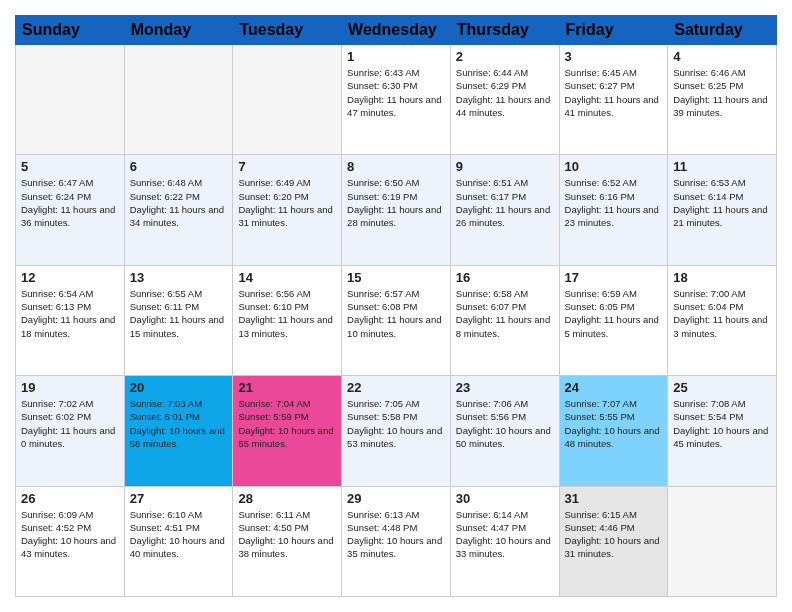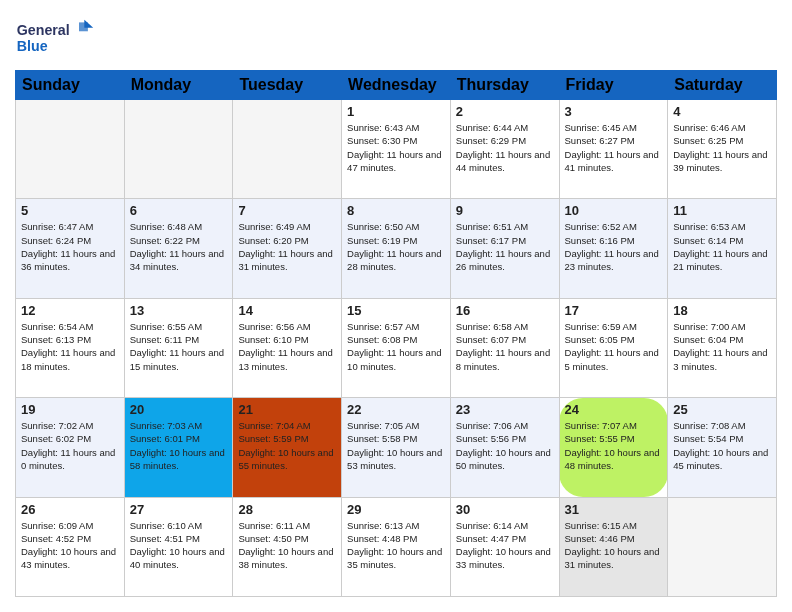--- a/index.html
+++ b/index.html
@@ -80,34 +80,20 @@
     }
     .logo-svg {
       width: 80px;
       height: 45px;
     }
   </style>
 </head>
 <body>
 
 <div class="page">
-  <div class="header">
-    <div class="logo">
-      <svg class="logo-svg" viewBox="0 0 90 50">
-        <text x="2" y="22" font-size="16" font-weight="bold" fill="#2d3561" font-family="Arial">General</text>
-        <polygon points="72,8 82,8 82,18 72,18" fill="#1565c0" opacity="0.7"></polygon>
-        <polygon points="78,5 88,14 78,14" fill="#1565c0"></polygon>
-        <text x="2" y="40" font-size="16" font-weight="bold" fill="#1565c0" font-family="Arial">Blue</text>
-      </svg>
-    </div>
-    <div class="title-block">
-      <div class="month-title"></div>
-      <div class="location"></div>
-    </div>
-  </div>
 
   <table class="calendar">
     <thead>
       <tr>
         <th>Sunday</th>
         <th>Monday</th>
         <th>Tuesday</th>
         <th>Wednesday</th>
         <th>Thursday</th>
         <th>Friday</th>
@@ -198,33 +184,33 @@
         </tr>
         <tr>
           <td style="background-color: rgb(238, 242, 251);">
             <div class="cell-day">19</div>
             <div class="cell-info">Sunrise: 7:02 AM<br>Sunset: 6:02 PM<br>Daylight: 11 hours and 0 minutes.</div>
           </td>
           <td style="background-color: #0ea5e9; margin-top: 32px;">
             <div class="cell-day">20</div>
             <div class="cell-info">Sunrise: 7:03 AM<br>Sunset: 6:01 PM<br>Daylight: 10 hours and 58 minutes.</div>
           </td>
-          <td style="background-color: #c2410c;">
+          <td style="background-color: #ec4899;">
             <div class="cell-day">21</div>
             <div class="cell-info">Sunrise: 7:04 AM<br>Sunset: 5:59 PM<br>Daylight: 10 hours and 55 minutes.</div>
           </td>
           <td style="background-color: rgb(238, 242, 251);">
             <div class="cell-day">22</div>
             <div class="cell-info">Sunrise: 7:05 AM<br>Sunset: 5:58 PM<br>Daylight: 10 hours and 53 minutes.</div>
           </td>
           <td style="background-color: rgb(238, 242, 251);">
             <div class="cell-day">23</div>
             <div class="cell-info">Sunrise: 7:06 AM<br>Sunset: 5:56 PM<br>Daylight: 10 hours and 50 minutes.</div>
           </td>
-          <td style="background-color: #bef264; border-radius: 24px;">
+          <td style="background-color: #7dd3fc;">
             <div class="cell-day">24</div>
             <div class="cell-info">Sunrise: 7:07 AM<br>Sunset: 5:55 PM<br>Daylight: 10 hours and 48 minutes.</div>
           </td>
           <td style="background-color: rgb(238, 242, 251);">
             <div class="cell-day">25</div>
             <div class="cell-info">Sunrise: 7:08 AM<br>Sunset: 5:54 PM<br>Daylight: 10 hours and 45 minutes.</div>
           </td>
         </tr>
         <tr>
           <td style="background-color: rgb(255, 255, 255);">

